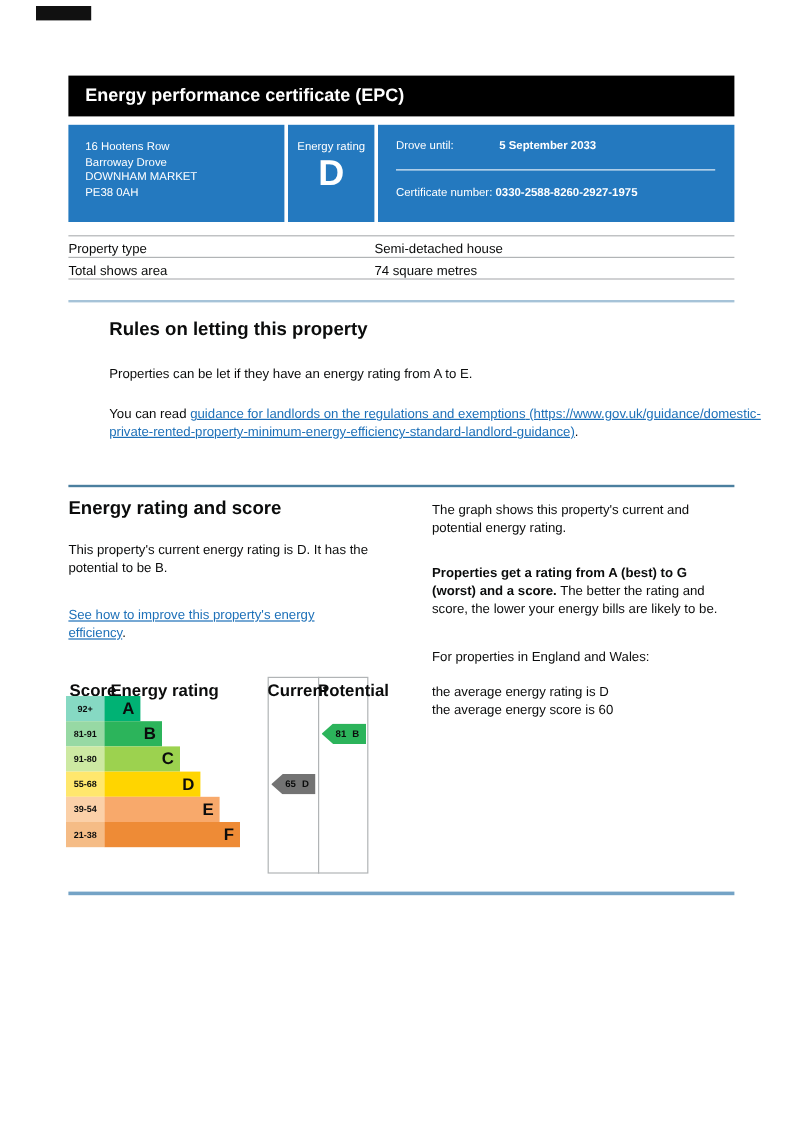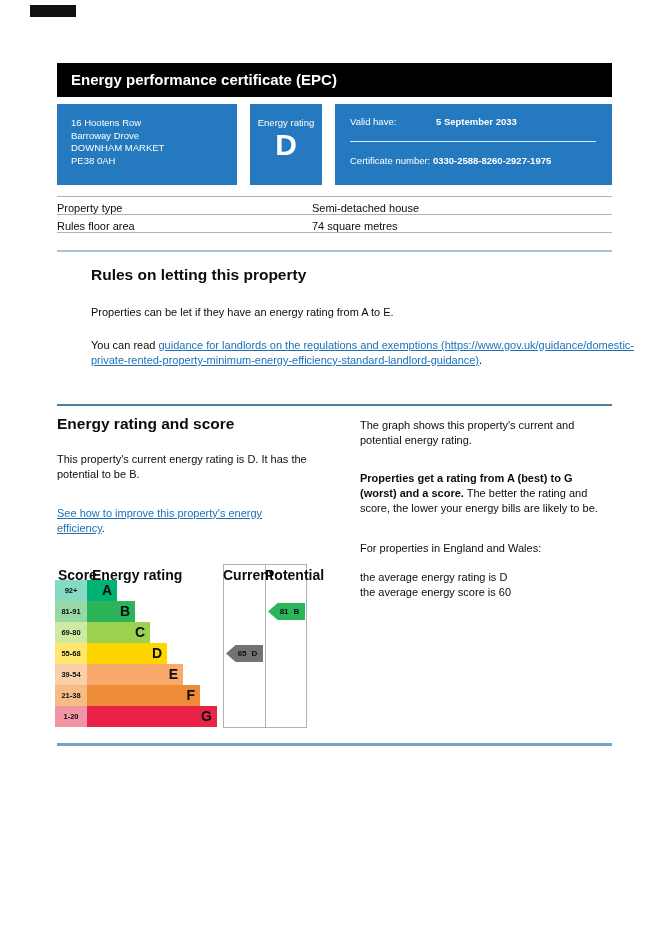--- a/index.html
+++ b/index.html
@@ -8,21 +8,21 @@
   .abs{position:absolute;}
 
   
   #corner-mark{left:30px;top:5px;width:46px;height:12px;background:#111;}
 
   
   #header-bar{left:57px;top:63px;width:555px;height:34px;background:#000;}
   #header-bar .t{color:#fff;font-size:15px;font-weight:bold;line-height:34px;padding-left:14px;}
 
   
-  #summary{left:57px;top:104px;width:555px;height:81px;display:flex;gap:13px;}
+  #summary{left:57px;top:104px;width:555px;height:81px;display:flex;gap:3px;}
   .panel{background:#2479bf;color:#fff;box-sizing:border-box;}
   #addr-panel{width:180px;padding:13px 8px 0 14px;font-size:9.5px;line-height:12.5px;}
   #rating-panel{width:72px;text-align:center;}
   #rating-panel .lbl{font-size:9.5px;margin-top:13px;}
   #rating-panel .big{font-size:30px;font-weight:bold;margin-top:1px;line-height:32px;}
   #validity-panel{flex:1;padding:12px 16px 0 15px;font-size:9.5px;}
   .vrow{display:flex;}
   .vrow .vl{width:86px;flex:none;}
   .vrow .vv{font-weight:bold;}
   #validity-panel hr{border:none;border-top:1px solid rgba(255,255,255,0.85);margin:14px 0 13px;}
@@ -96,37 +96,37 @@
       <div>Barroway Drove</div>
       <div>DOWNHAM MARKET</div>
       <div>PE38 0AH</div>
     </div>
     <div id="rating-panel" class="panel">
       <div class="lbl">Energy rating</div>
       <div class="big">D</div>
     </div>
     <div id="validity-panel" class="panel">
       <div class="vrow">
-        <span class="vl">Valid have:</span>
+        <span class="vl">Drove until:</span>
         <span class="vv">5 September 2033</span>
       </div>
       <hr>
       <div class="cert">
         <span>Certificate number:</span>
         <b>0330-2588-8260-2927-1975</b>
       </div>
     </div>
   </div>
 
   <div id="facts" class="abs">
     <div class="fact-row">
       <span class="fact-label">Property type</span><span>Semi-detached house</span>
     </div>
     <div class="fact-row">
-      <span class="fact-label">Rules floor area</span><span>74 square metres</span>
+      <span class="fact-label">Total shows area</span><span>74 square metres</span>
     </div>
   </div>
 
   <div id="rules-divider" class="abs divider"></div>
 
   <div id="rules" class="abs">
     <h2>Rules on letting this property</h2>
     <p class="p1">Properties can be let if they have an energy rating from A to E.</p>
     <p class="p2"><span>You can read </span><a><span>guidance for landlords on the regulations and exemptions</span> <span>(https://www.gov.uk/guidance/domestic-private-rented-property-minimum-energy-efficiency-standard-landlord-guidance)</span></a><span>.</span></p>
   </div>
@@ -156,38 +156,34 @@
     <div id="bands">
         <div class="band-row">
           <div class="score-cell" style="background: rgb(134, 217, 195);">92+</div>
           <div class="band-bar" style="background: rgb(0, 178, 116); width: 30px;">A</div>
         </div>
         <div class="band-row">
           <div class="score-cell" style="background: rgb(151, 217, 164);">81-91</div>
           <div class="band-bar" style="background: rgb(44, 180, 91); width: 48px;">B</div>
         </div>
         <div class="band-row">
-          <div class="score-cell" style="background: rgb(205, 233, 162);">69-80</div>
+          <div class="score-cell" style="background: rgb(205, 233, 162);">91-80</div>
           <div class="band-bar" style="background: rgb(156, 210, 79); width: 63px;">C</div>
         </div>
         <div class="band-row">
           <div class="score-cell" style="background: rgb(255, 231, 109);">55-68</div>
           <div class="band-bar" style="background: rgb(255, 213, 0); width: 80px;">D</div>
         </div>
         <div class="band-row">
           <div class="score-cell" style="background: rgb(251, 208, 168);">39-54</div>
           <div class="band-bar" style="background: rgb(248, 169, 107); width: 96px;">E</div>
         </div>
         <div class="band-row">
           <div class="score-cell" style="background: rgb(245, 188, 134);">21-38</div>
           <div class="band-bar" style="background: rgb(238, 139, 54); width: 113px;">F</div>
-        </div>
-        <div class="band-row">
-          <div class="score-cell" style="background: rgb(242, 148, 164);">1-20</div>
-          <div class="band-bar" style="background: rgb(233, 35, 72); width: 130px;">G</div>
         </div>
       </div>
     <div class="marker" id="current-marker" style="top: 82px; background: #737373;">
       <span>65</span>
       <span>D</span>
     </div>
     <div class="marker" id="potential-marker" style="top: 40px; background: rgb(44, 180, 91);">
       <span>81</span>
       <span>B</span>
     </div>

